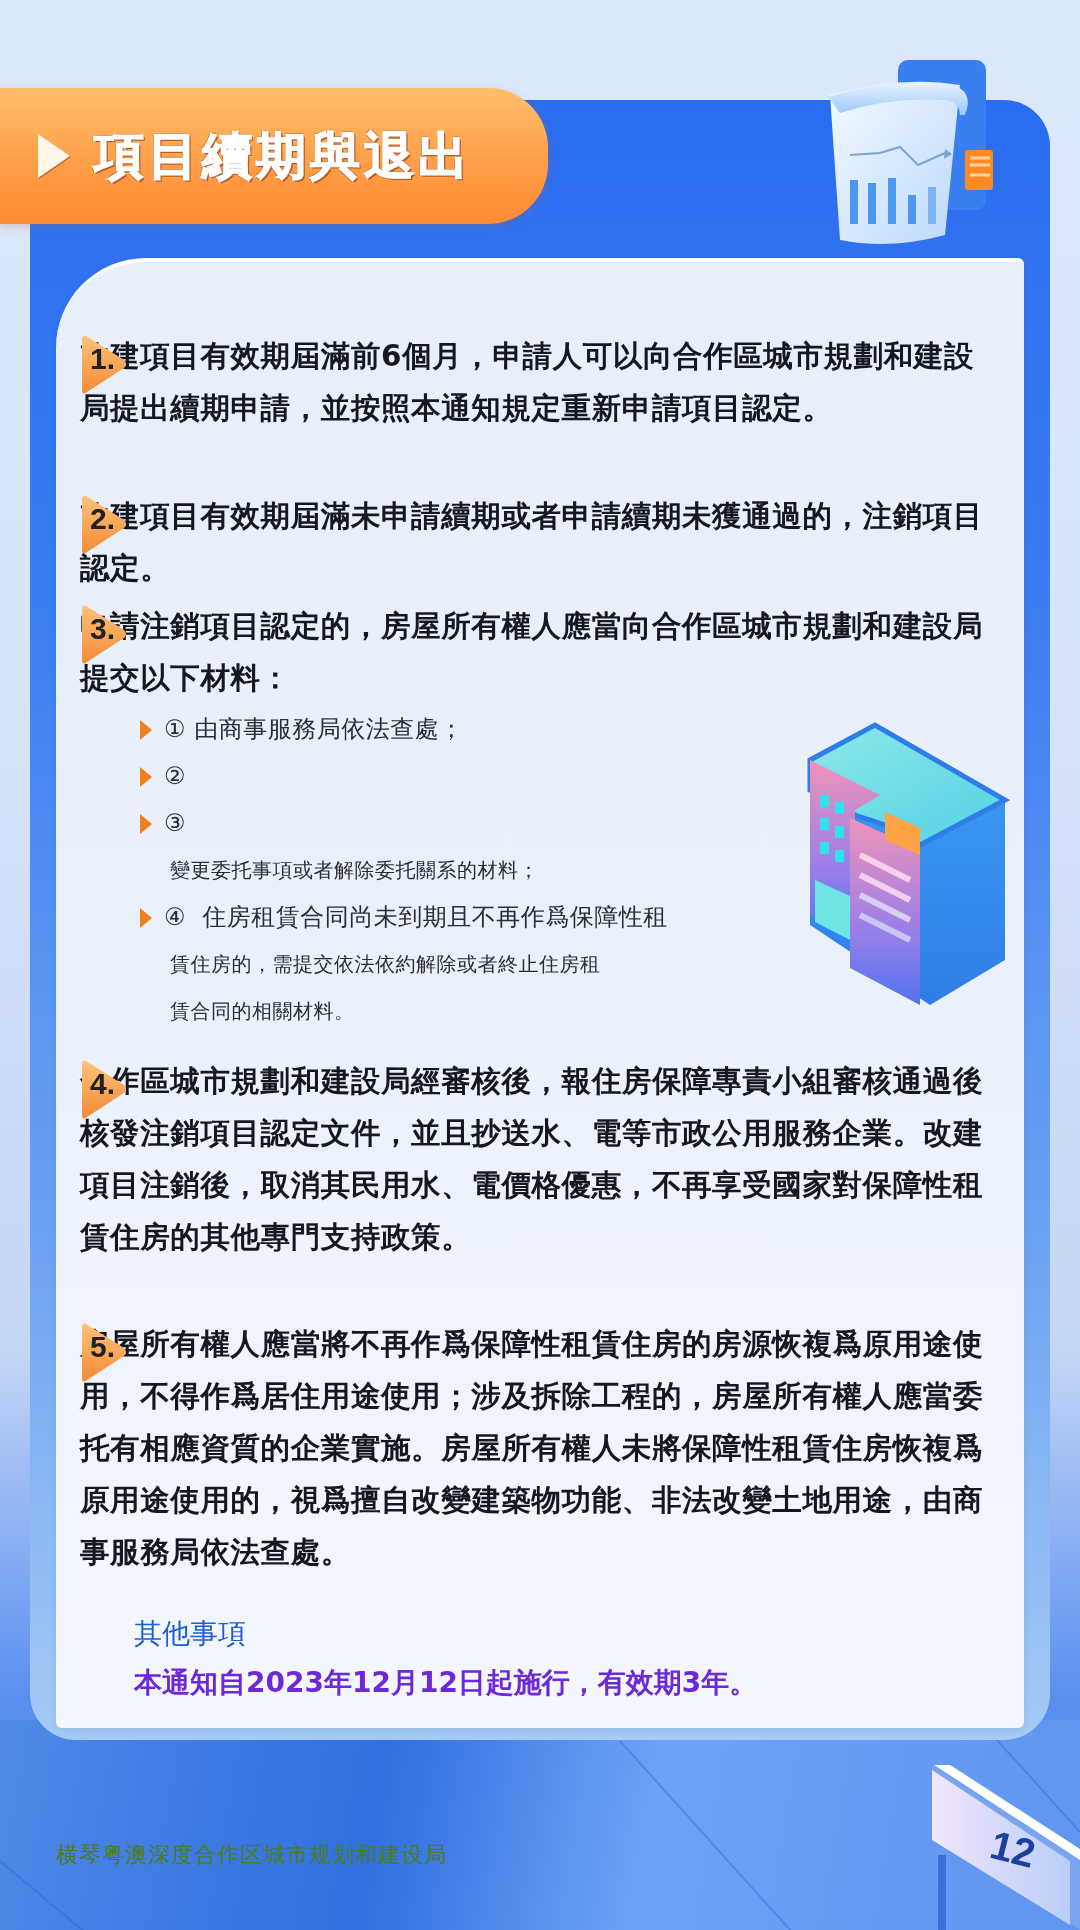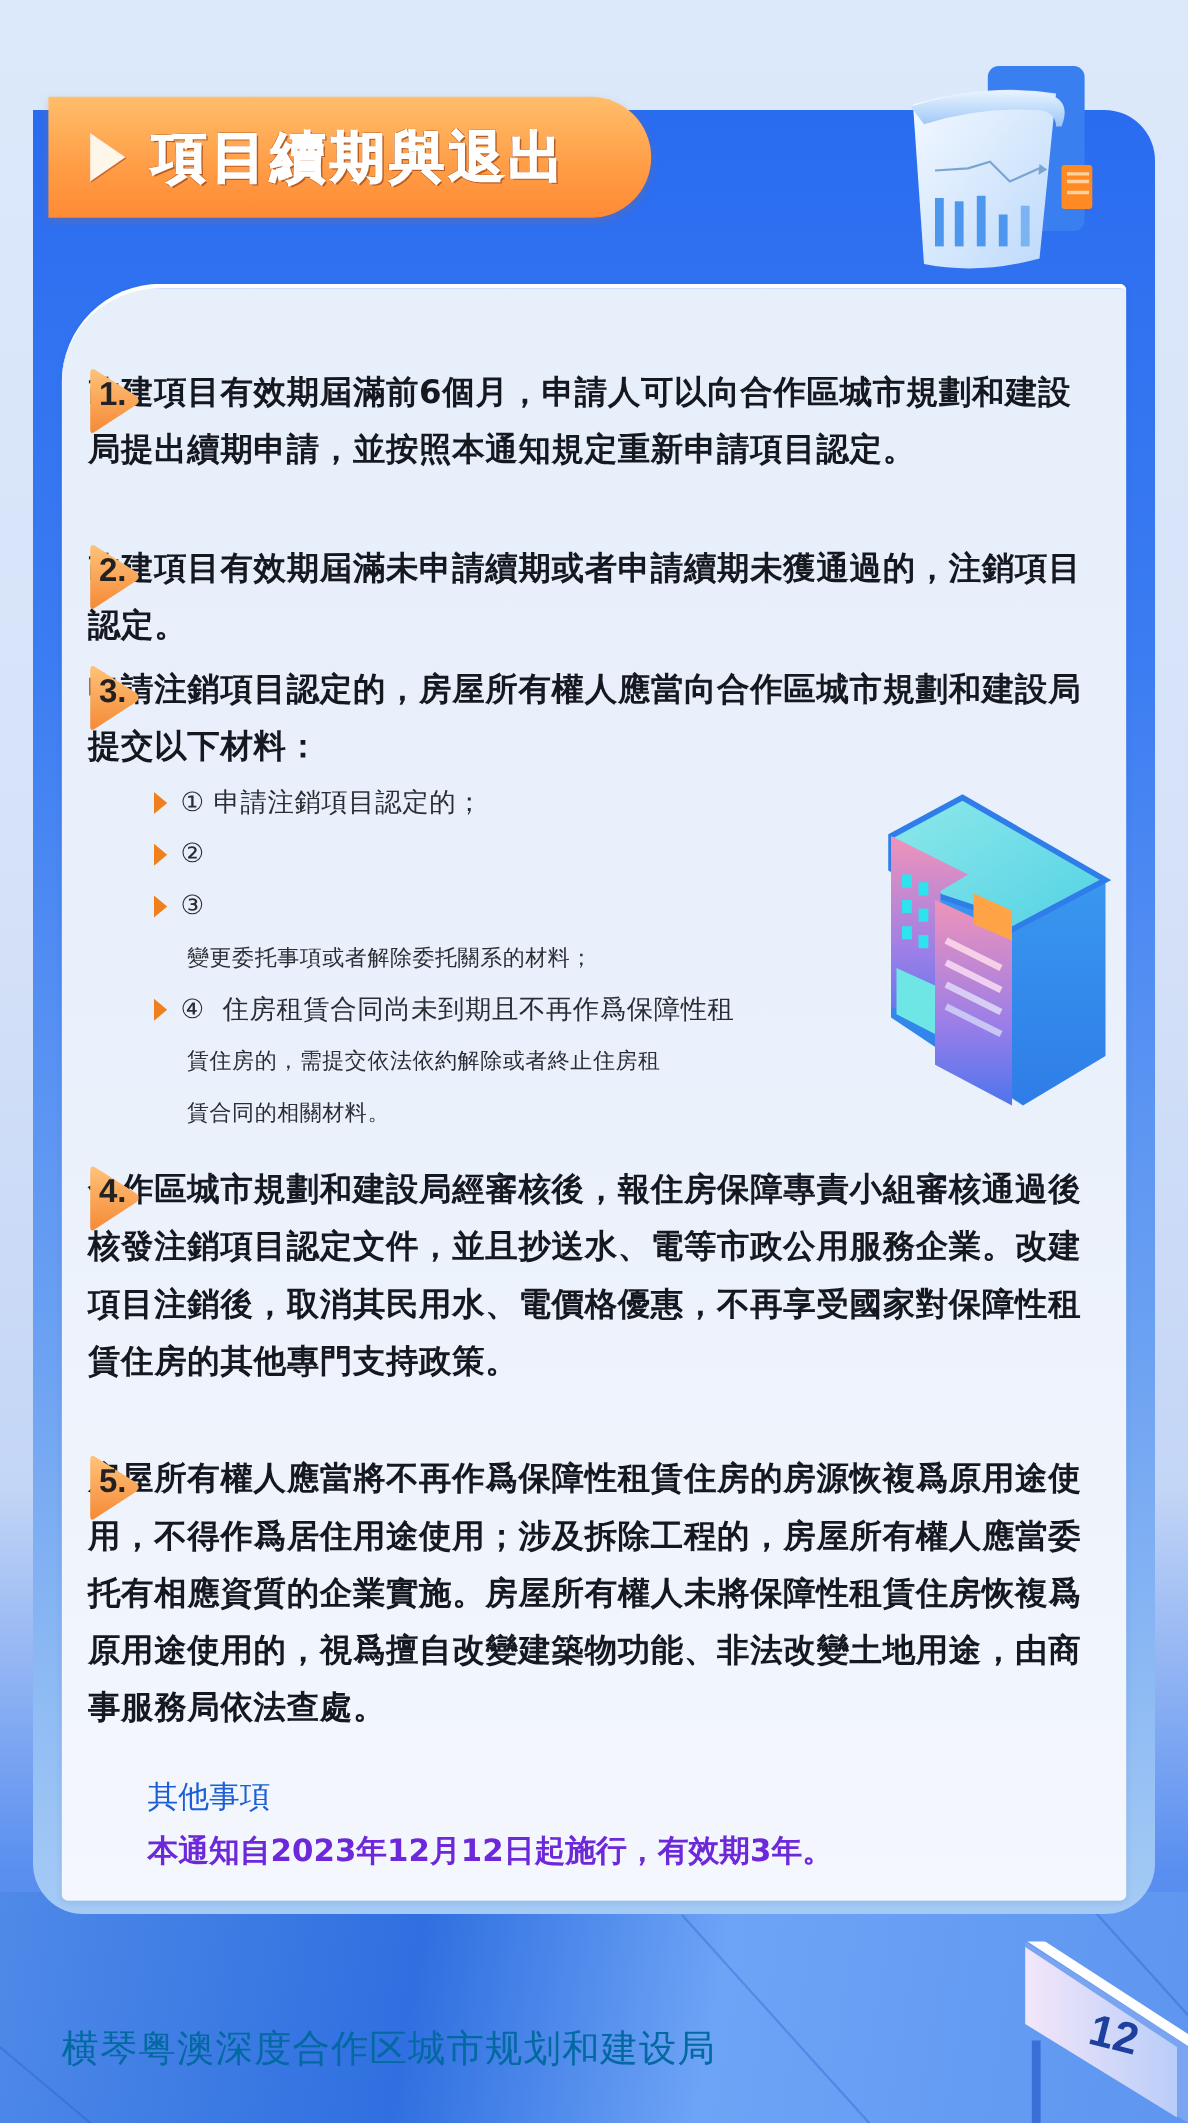--- a/index.html
+++ b/index.html
@@ -25,26 +25,25 @@
   
   .card {
     position: absolute; left: 56px; top: 258px; width: 968px; height: 1470px;
     border-radius: 90px 6px 6px 6px;
     background: linear-gradient(180deg, #e7effb 0%, #e9f0fb 40%, #eef3fc 70%, #f4f7fd 100%);
     border-top: 4px solid #ffffff;
     box-shadow: 0 2px 6px rgba(30,70,160,0.12);
   }
   
   .title-pill {
-    position: absolute; left: 0; top: 88px; width: 548px; height: 110px;
+    position: absolute; left: 0; top: 88px; width: 548px; height: 136px;
     border-radius: 0 60px 60px 0;
     background: linear-gradient(180deg, #ffbe6a 0%, #ff9c45 60%, #ff8a34 100%);
     display: flex; align-items: center; padding-left: 38px;
     box-shadow: 0 3px 8px rgba(200,100,30,0.25);
-    margin-left: 44px;
   }
   .title-play {
     width: 0; height: 0; border-left: 32px solid #fff6ea; border-top: 22px solid transparent;
     border-bottom: 22px solid transparent; margin-right: 24px;
     filter: drop-shadow(1px 1px 0 #c2652a);
   }
   .title-text {
     font-family: "DejaVu Sans", sans-serif; font-weight: 900; font-size: 50px; color: #fffaf2;
     letter-spacing: 4px; -webkit-text-stroke: 1.5px #ffffff;
     text-shadow: 2px 2px 0 #b85c24, -1px -1px 0 #b85c24, 1px -1px 0 #b85c24, -1px 1px 0 #b85c24;
@@ -75,21 +74,21 @@
   }
   .sub-cont { padding-left: 30px; font-size: 20px; line-height: 47px; color: #2a2d33; letter-spacing: 0.5px; }
   .other-title {
     position: absolute; left: 134px; top: 1615px; font-weight: 400; font-size: 28px; color: #1b5ed6;
   }
   .other-text {
     position: absolute; left: 134px; top: 1664px; font-weight: 700; font-size: 28px; color: #6d28d9;
   }
   .building { position: absolute; left: 780px; top: 700px; width: 230px; height: 330px; }
   .footer-text {
-    position: absolute; left: 56px; top: 1840px; font-size: 34px; color: #0369a1; letter-spacing: 1px;
+    position: absolute; left: 56px; top: 1840px; font-size: 22px; color: #4d7c0f; letter-spacing: 1px;
   }
   .page-sign { position: absolute; left: 920px; top: 1765px; width: 160px; height: 165px; }
 </style>
 </head>
 <body>
 
 <div class="bg-bottom"></div>
 <div class="bg-line" style="left:620px; top:1740px; width:320px; transform:rotate(48deg);"></div>
 <div class="bg-line" style="left:0px; top:1860px; width:120px; transform:rotate(40deg);"></div>
 <div class="bg-line" style="left:980px; top:1720px; width:160px; transform:rotate(48deg);"></div>
@@ -165,21 +164,21 @@
       </svg>
     <span class="badge-num">3.</span>
   </div>
   <div class="item-text">申請注銷項目認定的，房屋所有權人應當向合作區城市規劃和建設局提交以下材料：</div>
 </div>
 
 <div class="sub" style="top:706px;">
   <div class="sub-line">
     <span class="sub-arrow"></span>
     <span>①</span>&nbsp;
-    <span>申請注銷項目認定的；</span>
+    <span>由商事服務局依法查處；</span>
   </div>
   <div class="sub-line">
     <span class="sub-arrow"></span>
     <span>②</span>&nbsp;&nbsp;
   </div>
   <div class="sub-line">
     <span class="sub-arrow"></span>
     <span>③</span>&nbsp;&nbsp;
   </div>
   <div class="sub-cont">變更委托事項或者解除委托關系的材料；</div>

